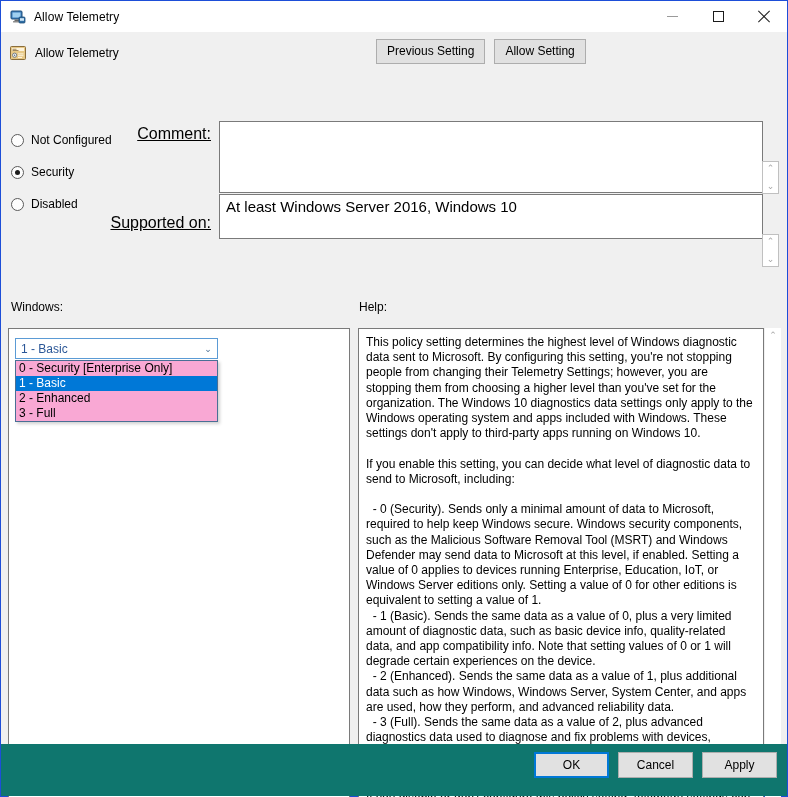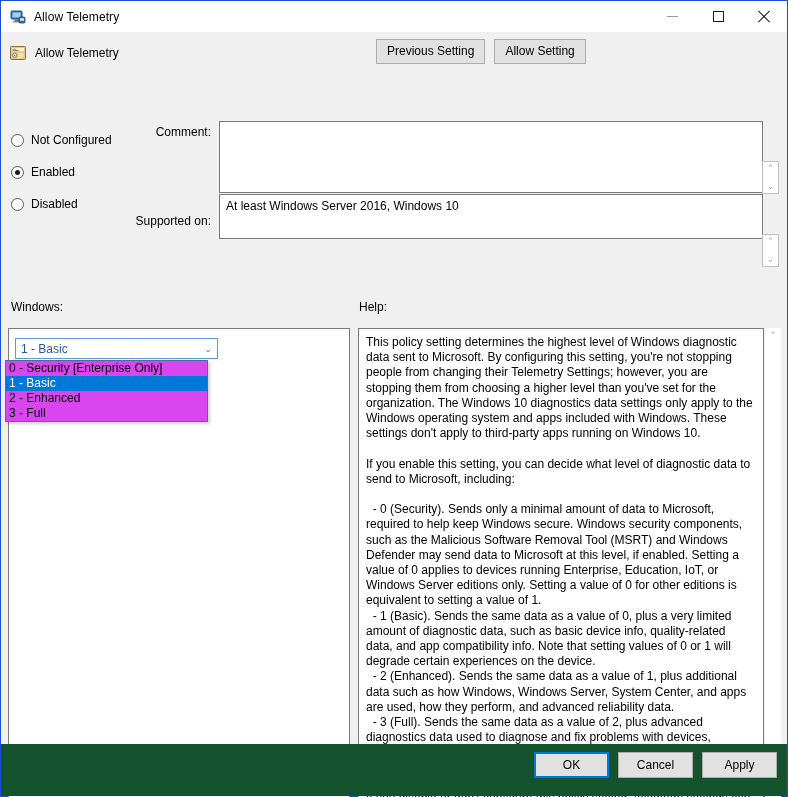--- a/index.html
+++ b/index.html
@@ -177,38 +177,39 @@
     width: 5px; height: 5px;
     margin: -2.5px 0 0 -2.5px;
     border-radius: 50%;
     background: #1b1b1b;
   }
   .radio-label { font-size: 12px; color: #000; }
 
   
   .field-label {
     position: absolute;
-    font-size: 12px;
+    font-size: 16px;
     color: #000;
     text-align: right;
+    text-decoration: underline;
   }
   .lbl-comment { left: 104px; top: 51px; width: 106px; }
   .lbl-supported { left: 104px; top: 124px; width: 106px; margin-top: 16px; }
 
   .textbox {
     position: absolute;
     background: #ffffff;
     border: 1px solid #7a7a7a;
     box-sizing: border-box;
   }
   .comment-box { left: 218px; top: 47px; width: 544px; height: 72px; }
   .supported-box { left: 218px; top: 120px; width: 544px; height: 45px; }
   .box-text {
     padding: 4px 6px;
-    font-size: 12px;
+    font-size: 15px;
     color: #000;
     line-height: 15px;
   }
 
   
   .vscroll {
     position: absolute;
     width: 17px;
     background: #ffffff;
     border: 1px solid #c0c0c0;
@@ -293,24 +294,24 @@
     flex: 1;
   }
   .combo-arrow {
     width: 18px;
     text-align: center;
     font-size: 9px;
     color: #4a6f95;
   }
   .droplist {
     position: absolute;
-    left: 4px;
+    left: 14px;
     top: 286px;
     width: 203px;
-    background: #d946ef;
+    background: #f9a8d4;
     border: 1px solid #4a6f95;
     box-sizing: border-box;
     box-shadow: 2px 2px 3px rgba(0,0,0,0.18);
     padding: 0;
     margin: 0;
     list-style: none;
   }
   .dropitem {
     height: 15px;
     line-height: 15px;
@@ -322,21 +323,21 @@
   }
   .dropitem.selected {
     background: #0078d7;
     color: #ffffff;
   }
 
   
   .footer {
     flex: none;
     height: 52px;
-    background: #14532d;
+    background: #0f766e;
     position: relative;
   }
   .footer-buttons {
     position: absolute;
     right: 10px;
     top: 8px;
     display: flex;
     gap: 9px;
   }
   .footer-buttons .btn { min-width: 75px; height: 26px; line-height: 24px; }
@@ -397,21 +398,21 @@
 
   <div class="body-area">
 
     <div class="radios">
       <label class="radio-row">
         <span class="radio"></span>
         <span class="radio-label">Not Configured</span>
       </label>
       <label class="radio-row">
         <span class="radio checked"></span>
-        <span class="radio-label">Enabled</span>
+        <span class="radio-label">Security</span>
       </label>
       <label class="radio-row">
         <span class="radio"></span>
         <span class="radio-label">Disabled</span>
       </label>
     </div>
 
     <div class="field-label lbl-comment">Comment:</div>
     <div class="textbox comment-box">
       <div class="box-text"></div>

